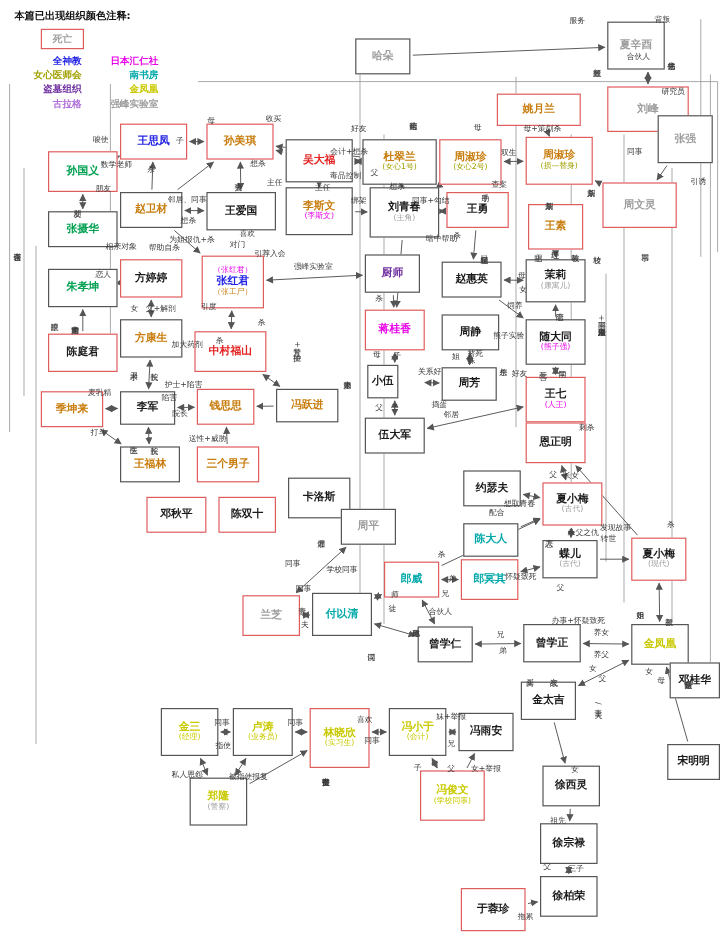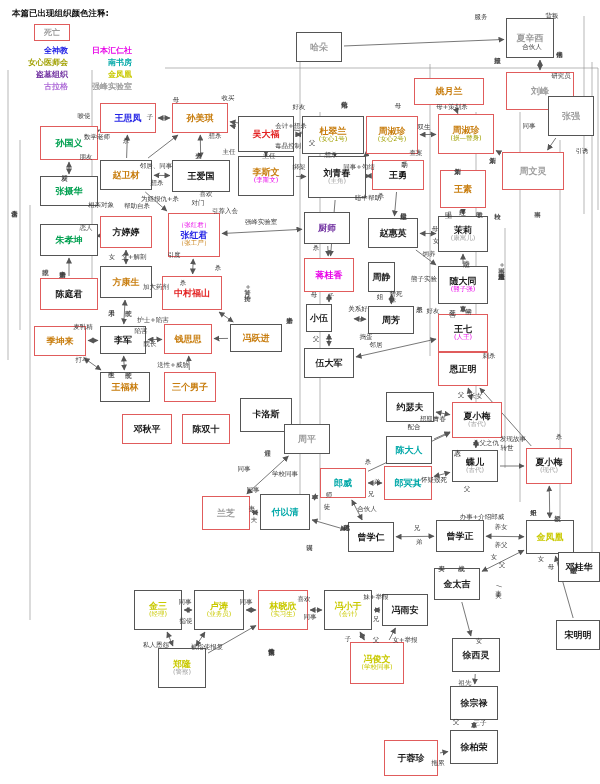--- a/index.html
+++ b/index.html
@@ -245,21 +245,21 @@
       </div>
       <div class="node" style="left: 100px; top: 266px; width: 52px; height: 32px;">
         <div class="nm" style="color: rgb(200, 125, 14);">方康生</div>
       </div>
       <div class="node r" style="left: 162px; top: 276px; width: 60px; height: 34px;">
         <div class="nm" style="color: rgb(227, 34, 34);">中村福山</div>
       </div>
       <div class="node r" style="left: 304px; top: 258px; width: 50px; height: 34px;">
         <div class="nm" style="color: rgb(232, 0, 232);">蒋桂香</div>
       </div>
-      <div class="node" style="left: 368px; top: 262px; width: 27px; height: 30px;">
+      <div class="node" style="left: 368px; top: 262px; width: 48px; height: 30px;">
         <div class="nm" style="color: rgb(26, 26, 26);">周静</div>
       </div>
       <div class="node" style="left: 438px; top: 266px; width: 50px; height: 38px;">
         <div class="nm" style="color: rgb(26, 26, 26);">随大同</div>
         <div class="sb" style="color: rgb(232, 0, 232);">(熊子强)</div>
       </div>
       <div class="node" style="left: 306px; top: 304px; width: 26px; height: 28px;">
         <div class="nm" style="color: rgb(26, 26, 26);">小伍</div>
       </div>
       <div class="node" style="left: 368px; top: 306px; width: 46px; height: 28px;">
@@ -351,21 +351,21 @@
         <div class="nm" style="color: rgb(26, 26, 26);">金太吉</div>
       </div>
       <div class="node" style="left: 134px; top: 590px; width: 48px; height: 40px;">
         <div class="nm" style="color: rgb(201, 201, 0);">金三</div>
         <div class="sb" style="color: rgb(201, 201, 0);">(经理)</div>
       </div>
       <div class="node" style="left: 194px; top: 590px; width: 50px; height: 40px;">
         <div class="nm" style="color: rgb(201, 201, 0);">卢涛</div>
         <div class="sb" style="color: rgb(201, 201, 0);">(业务员)</div>
       </div>
-      <div class="node r" style="left: 258px; top: 590px; width: 50px; height: 40px;">
+      <div class="node r" style="left: 258px; top: 590px; width: 50px; height: 50px;">
         <div class="nm" style="color: rgb(201, 201, 0);">林晓欣</div>
         <div class="sb" style="color: rgb(201, 201, 0);">(实习生)</div>
       </div>
       <div class="node" style="left: 324px; top: 590px; width: 48px; height: 40px;">
         <div class="nm" style="color: rgb(201, 201, 0);">冯小于</div>
         <div class="sb" style="color: rgb(201, 201, 0);">(会计)</div>
       </div>
       <div class="node" style="left: 382px; top: 594px; width: 46px; height: 32px;">
         <div class="nm" style="color: rgb(26, 26, 26);">冯雨安</div>
       </div>
@@ -486,21 +486,21 @@
       <div class="lbl v" style="left: 457px; top: 444px; color: rgb(58, 58, 58);">恋人</div>
       <div class="lbl" style="left: 486px; top: 444px; color: rgb(58, 58, 58);">杀父之仇</div>
       <div class="lbl" style="left: 513px; top: 440px; color: rgb(58, 58, 58);">发现故事</div>
       <div class="lbl" style="left: 559px; top: 438px; color: rgb(58, 58, 58);">杀</div>
       <div class="lbl" style="left: 507px; top: 449px; color: rgb(58, 58, 58);">转世</div>
       <div class="lbl v" style="left: 533px; top: 504px; color: rgb(58, 58, 58);">干姐姐</div>
       <div class="lbl v" style="left: 557px; top: 510px; color: rgb(58, 58, 58);">教授</div>
       <div class="lbl" style="left: 467px; top: 490px; color: rgb(58, 58, 58);">父</div>
       <div class="lbl" style="left: 434px; top: 481px; color: rgb(58, 58, 58);">怀疑致死</div>
       <div class="lbl" style="left: 367px; top: 510px; color: rgb(58, 58, 58);">合伙人</div>
-      <div class="lbl" style="left: 482px; top: 518px; color: rgb(58, 58, 58);">办事+介绍郎威</div>
+      <div class="lbl" style="left: 482px; top: 518px; color: rgb(58, 58, 58);">办事+怀疑致死</div>
       <div class="lbl" style="left: 501px; top: 528px; color: rgb(58, 58, 58);">养女</div>
       <div class="lbl" style="left: 501px; top: 546px; color: rgb(58, 58, 58);">养父</div>
       <div class="lbl" style="left: 417px; top: 529px; color: rgb(58, 58, 58);">兄</div>
       <div class="lbl" style="left: 419px; top: 543px; color: rgb(58, 58, 58);">弟</div>
       <div class="lbl v" style="left: 441px; top: 560px; color: rgb(58, 58, 58);">买卖</div>
       <div class="lbl v" style="left: 461px; top: 560px; color: rgb(58, 58, 58);">战友</div>
       <div class="lbl" style="left: 494px; top: 558px; color: rgb(58, 58, 58);">女</div>
       <div class="lbl" style="left: 502px; top: 566px; color: rgb(58, 58, 58);">父</div>
       <div class="lbl" style="left: 541px; top: 560px; color: rgb(58, 58, 58);">女</div>
       <div class="lbl" style="left: 551px; top: 568px; color: rgb(58, 58, 58);">母</div>

